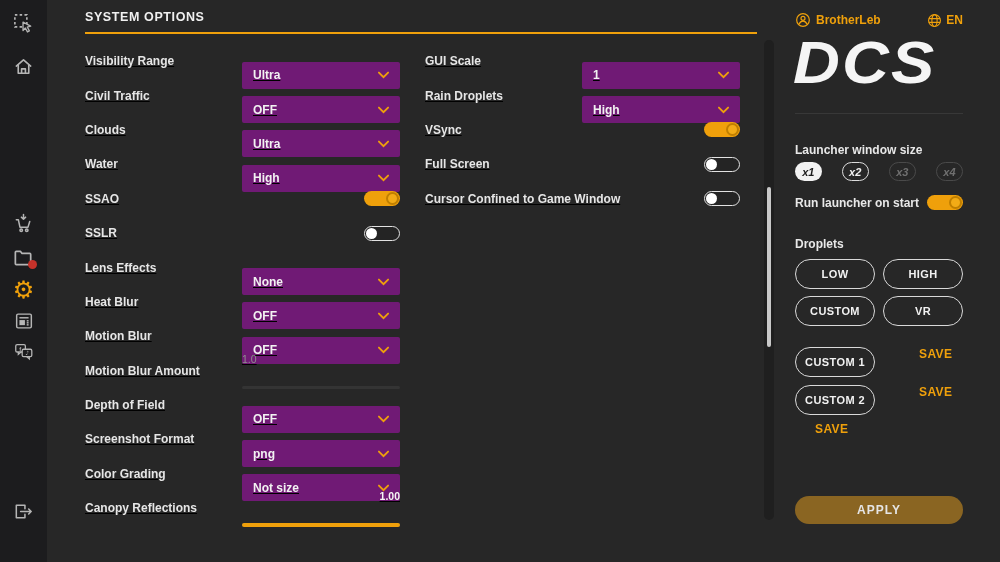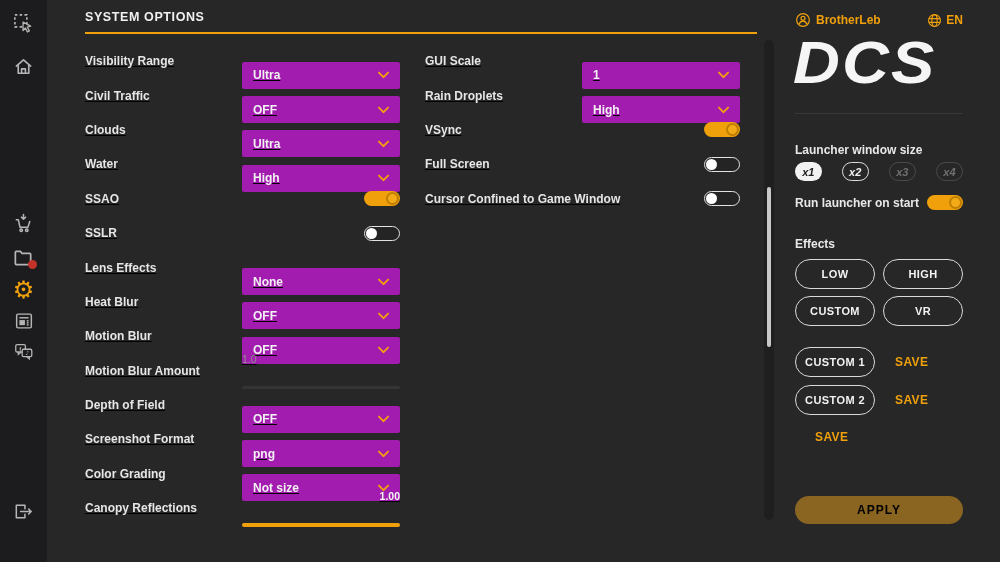--- a/index.html
+++ b/index.html
@@ -21,21 +21,21 @@
                 color:#f0f0f0; letter-spacing:.6px; }
   #title-underline { position:absolute; left:85px; top:32px; width:672px; height:2px; background:#efa00b; }
 
   .col { position:absolute; top:44px; width:315px; }
   #col-left  { left:85px; }
   #col-right { left:425px; }
 
   .srow { display:flex; align-items:center; height:34.4px;text-decoration:underline; }
   .slabel { flex:1; font-size:12px; font-weight:bold; color:#e6e6e6; padding-right:8px; }
 
-  .dropdown { width:158px; height:27px; background:#a21caf; border-radius:2px;
+  .dropdown { width:158px; height:27px; background:#701a75; border-radius:2px;
               display:flex; align-items:center; justify-content:space-between;
               padding:0 11px; cursor:pointer; flex:none;margin-top:28px; }
   .dropdown .dval { font-size:12px; font-weight:bold; color:#f2f2f2; }
 
   .toggle { position:relative; width:36px; height:15px; border-radius:8px; cursor:pointer; flex:none; margin-left:auto; }
   .toggle.on  { background:#efa00b; }
   .toggle.on .knob { position:absolute; right:1px; top:1px; width:13px; height:13px; border-radius:50%;
                      background:#f2ab16; border:2px solid #c07f00; }
   .toggle.off { background:#242424; border:1.5px solid #e2e2e2; }
   .toggle.off .knob { position:absolute; left:1px; top:1px; width:11px; height:11px;
@@ -80,27 +80,27 @@
   #run-row .toggle { margin-left:auto; }
 
   #presets-label { position:absolute; left:0; top:237px; }
   #preset-grid { position:absolute; left:0; top:259px; width:168px; display:grid;
                  grid-template-columns:80px 80px; column-gap:8px; row-gap:7px; }
   .pill { height:30px; border:1.5px solid #d9d9d9; border-radius:15px; background:transparent;
           display:flex; align-items:center; justify-content:center; color:#f2f2f2;
           font-size:11px; font-weight:bold; letter-spacing:.4px; cursor:pointer; }
 
   #customs { position:absolute; left:0; top:347px; width:168px; }
-  .custom-row { display:flex; align-items:center; height:30px; margin-bottom:7.5px; }
+  .custom-row { display:flex; align-items:flex-start; height:30px; margin-bottom:7.5px;gap:24px; }
   .custom-row .pill { width:80px; flex:none; }
   .save-link { margin-left:20px; color:#efa00b; font-size:12px; font-weight:bold;
                letter-spacing:.4px; cursor:pointer; }
 
   #apply-btn { position:absolute; left:0; top:496px; width:168px; height:28px; border-radius:14px;
-               background:#8a6522; color:#000000; font-size:12px; font-weight:bold; letter-spacing:1px;
+               background:#8a6522; color:#e5e5e5; font-size:12px; font-weight:bold; letter-spacing:1px;
                display:flex; align-items:center; justify-content:center; cursor:pointer; }
 </style>
 </head>
 <body>
 
 <div id="sidebar">
   <div class="side-icon" style="top:10px">
     <svg viewBox="0 0 24 24" width="23" height="23" fill="none" stroke="#b5b5b5" stroke-width="1.7">
       <rect x="3" y="3" width="12.5" height="12.5" stroke-dasharray="2.6 2.4"></rect>
       <path d="M11.5 10.5l8 4.2-3.6 1 2.2 4-2 1.1-2.2-4.1-2.4 2.6z" fill="#1c1c1e" stroke-width="1.4" stroke-linejoin="round"></path>
@@ -384,21 +384,21 @@
       <div class="size-pill disabled">x4</div>
     </div>
 
   <div id="run-row">
     <span class="panel-label">Run launcher on start</span>
     <span class="toggle on">
         <span class="knob"></span>
       </span>
   </div>
 
-  <div id="presets-label" class="panel-label">Effects</div>
+  <div id="presets-label" class="panel-label">Droplets</div>
   <div id="preset-grid">
       <div class="pill">LOW</div>
       <div class="pill">HIGH</div>
       <div class="pill">CUSTOM</div>
       <div class="pill">VR</div>
     </div>
 
   <div id="customs">
       <div class="custom-row">
         <div class="pill">CUSTOM 1</div>

